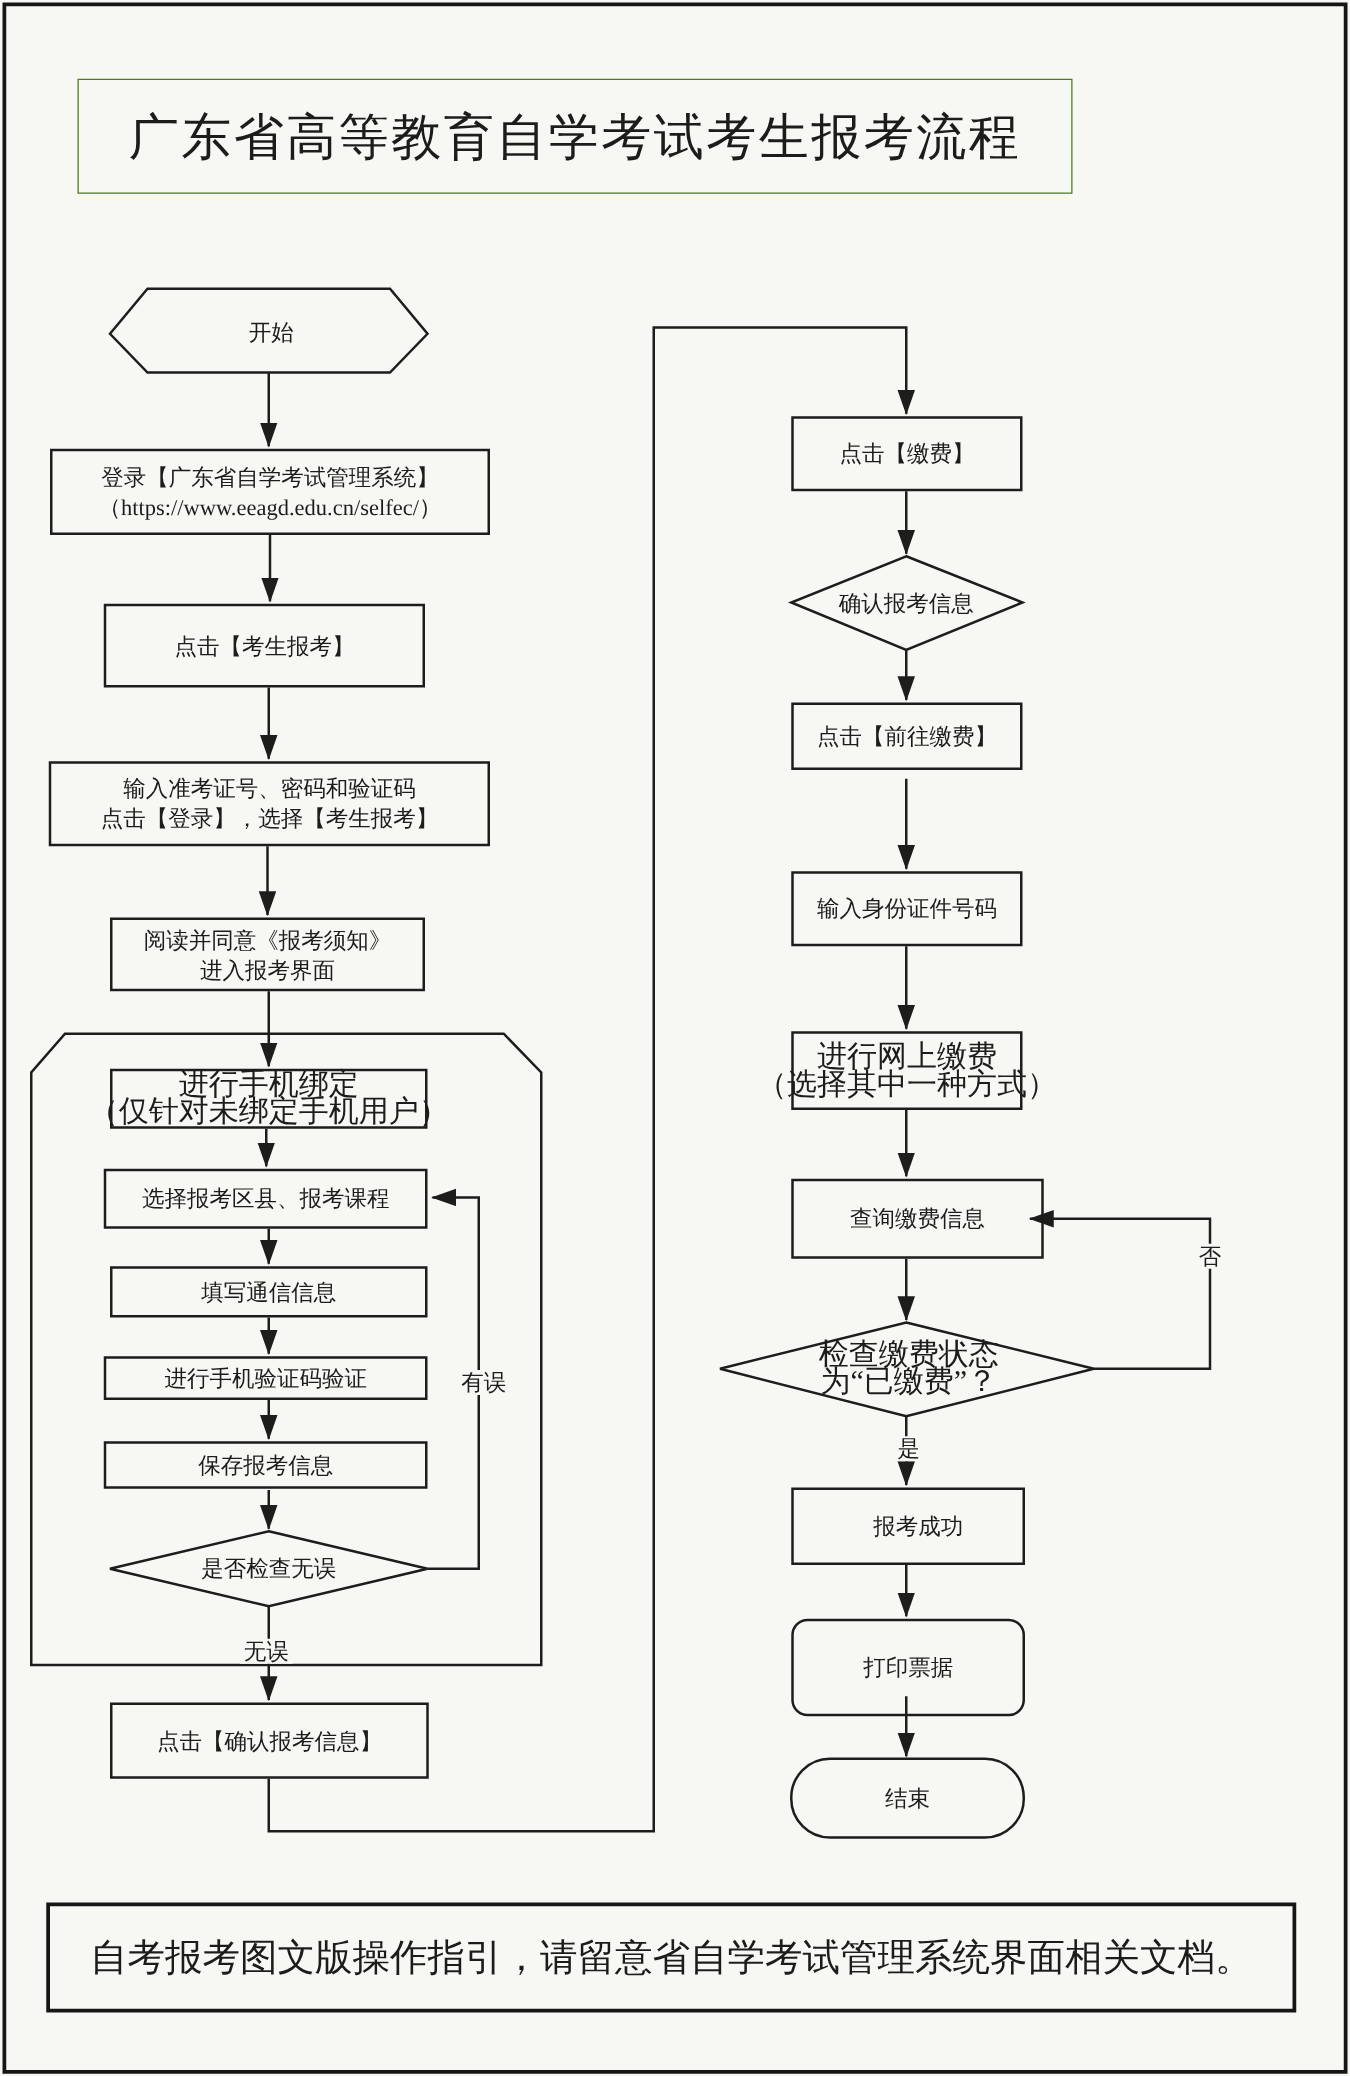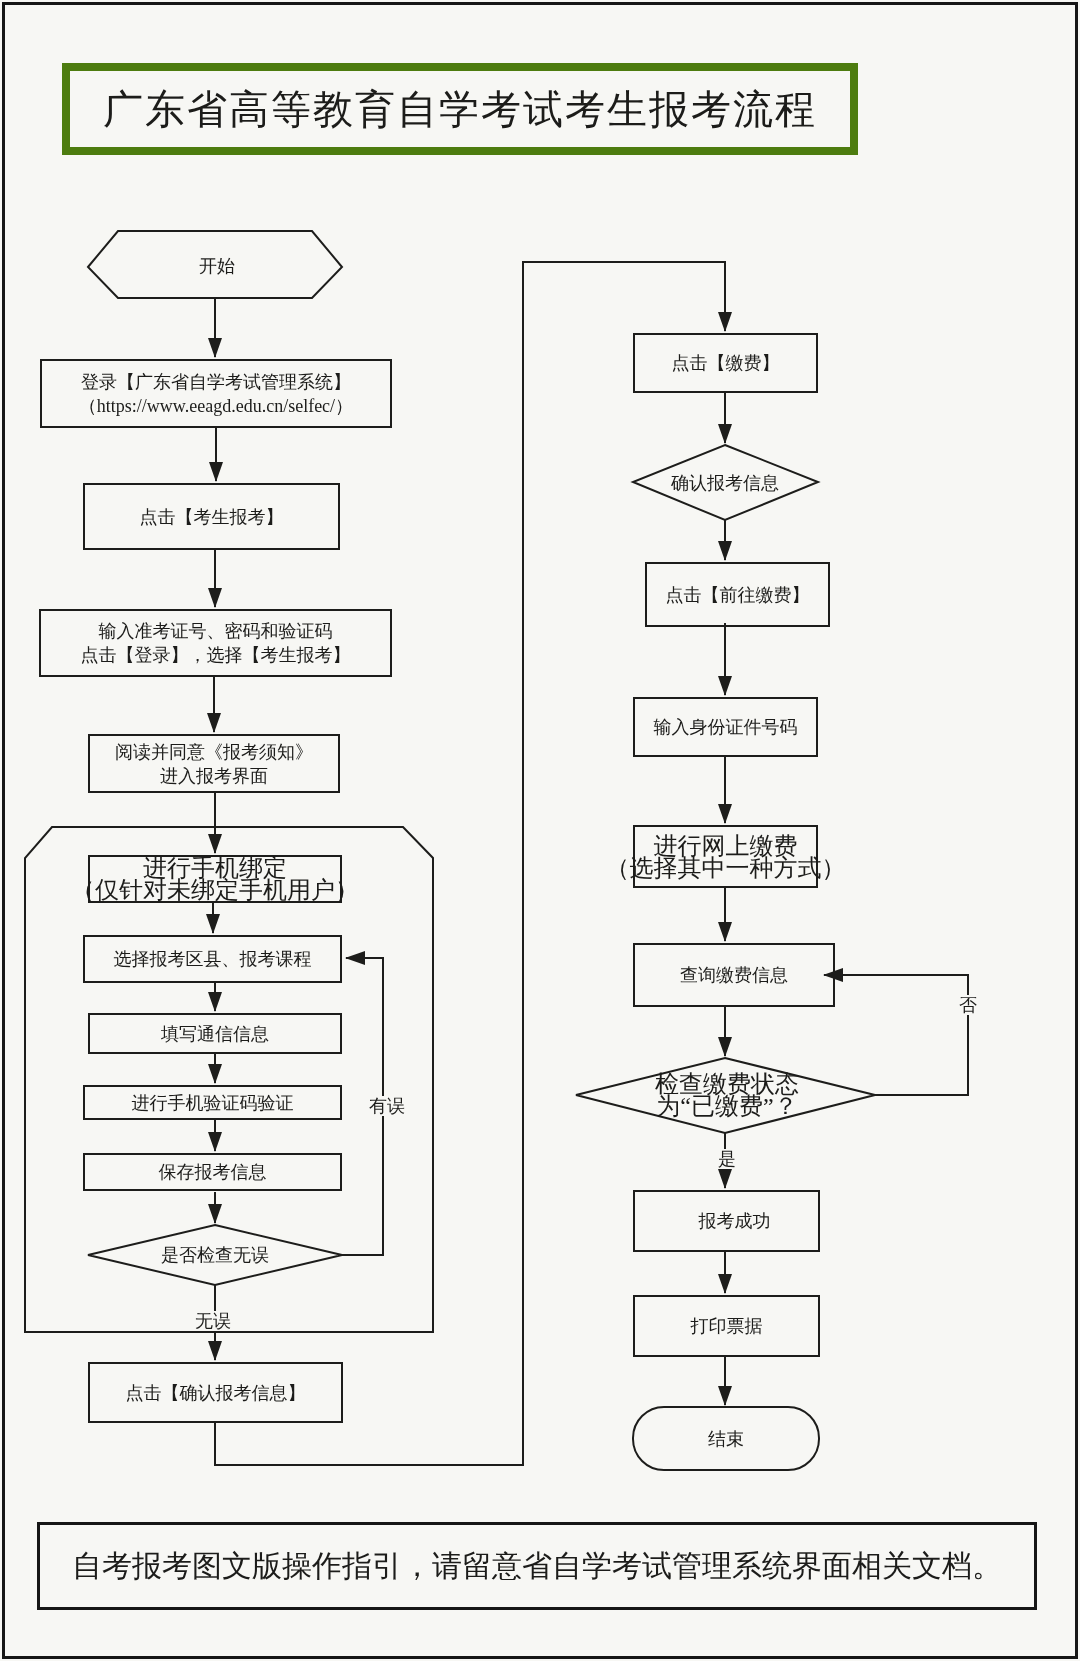--- a/index.html
+++ b/index.html
@@ -16,21 +16,21 @@
     position:absolute;left:2px;top:2px;right:2px;bottom:2px;
     border:3px solid #161616;
     pointer-events:none;
   }
   svg.wires{position:absolute;left:0;top:0;width:1080px;height:1661px;}
   svg.wires *{stroke:#1d1d1b;stroke-width:2;fill:none;}
   svg.wires .ah{fill:#1d1d1b;stroke:none;}
 
   .title-box{
     position:absolute;left:62px;top:63px;width:796px;height:92px;
-    border:8px solid #4d7c0f;box-sizing:border-box;
+    border:1px solid #4d7c0f;box-sizing:border-box;
     display:flex;align-items:center;justify-content:center;
     font-size:40px;letter-spacing:2px;white-space:nowrap;
   }
   .notice-box{
     position:absolute;left:37px;top:1522px;width:1000px;height:88px;
     border:3px solid #161616;box-sizing:border-box;
     display:flex;align-items:center;justify-content:center;
     font-size:30px;white-space:nowrap;
   }
   .proc{
@@ -157,42 +157,42 @@
   </div>
 
   <div class="proc" style="left:88px;top:1362px;width:255px;height:61px;">
     <div>点击【确认报考信息】</div>
   </div>
 
   <div class="proc" style="left:633px;top:333px;width:185px;height:60px;">
     <div>点击【缴费】</div>
   </div>
 
-  <div class="proc" style="left:633px;top:562px;width:185px;height:65px;margin-left:12px;">
+  <div class="proc" style="left:633px;top:562px;width:185px;height:54px;">
     <div>点击【前往缴费】</div>
   </div>
 
   <div class="proc" style="left:633px;top:697px;width:185px;height:60px;">
     <div>输入身份证件号码</div>
   </div>
 
   <div class="proc compact" style="left:633px;top:825px;width:185px;height:63px;">
     <div>进行网上缴费</div>
     <div>（选择其中一种方式）</div>
   </div>
 
   <div class="proc" style="left:633px;top:943px;width:202px;height:64px;">
     <div>查询缴费信息</div>
   </div>
 
   <div class="proc" style="left:633px;top:1190px;width:187px;height:62px;padding-left:16px;">
     <div>报考成功</div>
   </div>
 
-  <div class="proc" style="left:633px;top:1295px;width:187px;height:62px;">
+  <div class="proc" style="left:633px;top:1295px;width:187px;height:78px;border-radius:13px;">
     <div>打印票据</div>
   </div>
 
   <div class="edge-label" style="left:387px;top:1106px;">有误</div>
   <div class="edge-label" style="left:213px;top:1321px;">无误</div>
   <div class="edge-label" style="left:968px;top:1005px;">否</div>
   <div class="edge-label" style="left:727px;top:1159px;">是</div>
 
   <div class="notice-box">
     <span>自考报考图文版操作指引，请留意省自学考试管理系统界面相关文档。</span>

